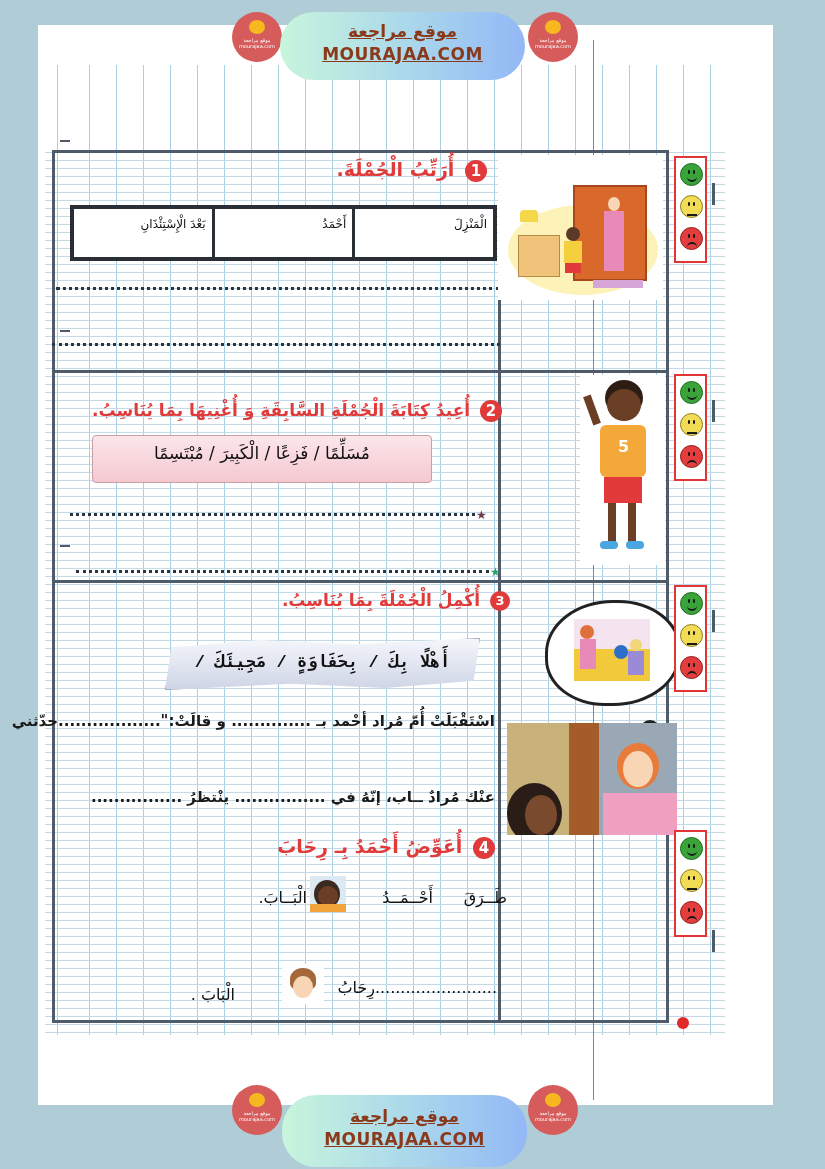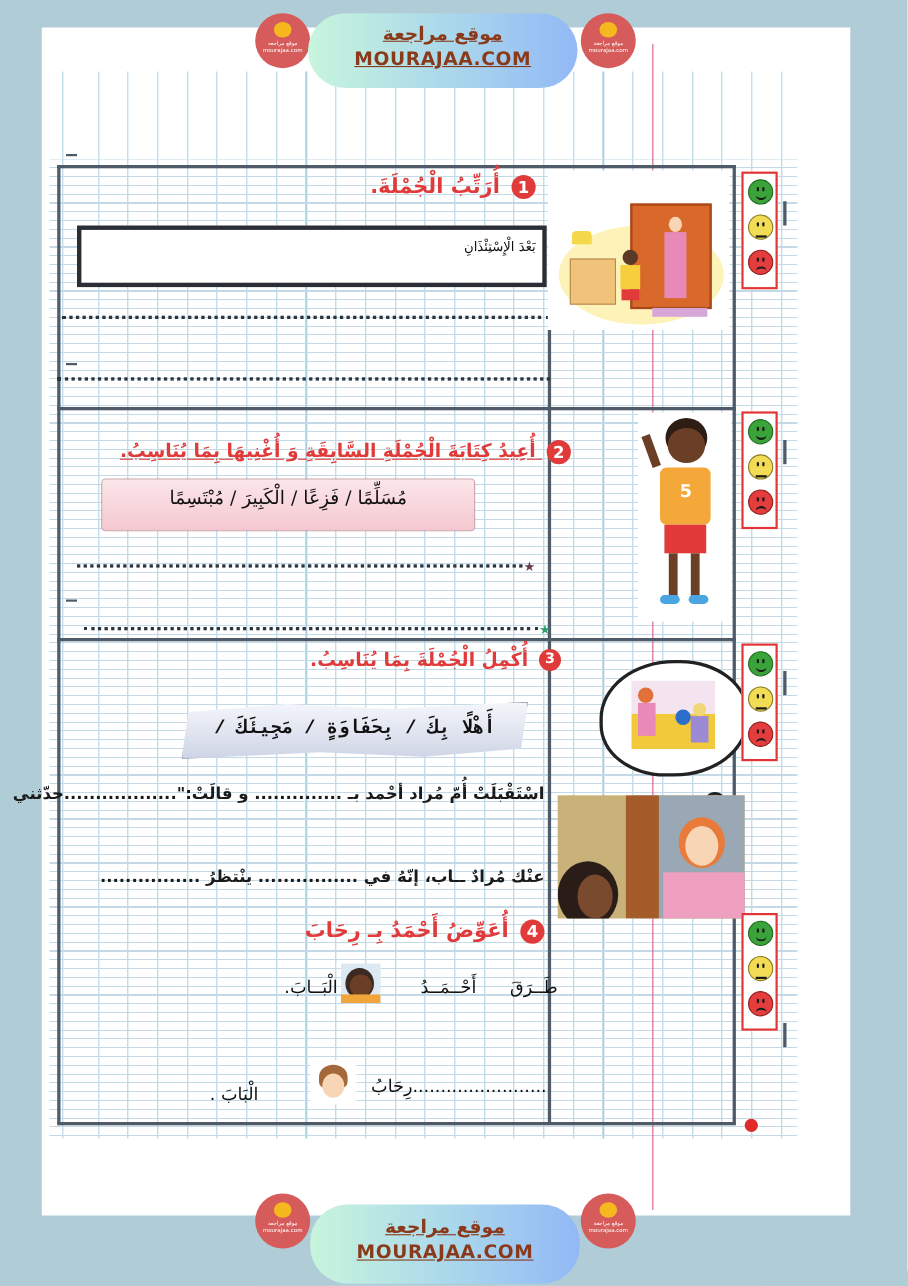--- a/index.html
+++ b/index.html
@@ -144,39 +144,41 @@
 <div class="badge" style="left:528px;top:1085px;">
   <div class="book"></div>
   <div class="btxt">موقع مراجعة mourajaa.com</div>
 </div>
 
 <div class="heading" style="right:338px;top:158px;">
   <span class="num">1</span>
   <span>أُرَتِّبُ الْجُمْلَةَ.</span>
 </div>
 <div class="wordtable">
+  <div class="cell">الْمَنْزِلَ</div>
+  <div class="cell">أَحْمَدُ</div>
   <div class="cell">بَعْدَ الْإِسْتِئْذَانِ</div>
 </div>
 <div class="dotline" style="left:56px;top:287px;width:444px;"></div>
 <div class="dotline" style="left:52px;top:343px;width:448px;"></div>
 
 <div class="illus" style="left:498px;top:155px;width:165px;height:145px;">
   <div style="position:absolute;left:10px;top:50px;width:150px;height:90px;border-radius:50%;background:#fdf3b8;"></div>
   <div style="position:absolute;left:75px;top:30px;width:70px;height:92px;background:#d9692a;border:2px solid #a8471a;"></div>
   <div style="position:absolute;left:20px;top:80px;width:40px;height:40px;background:#f1c27a;border:1px solid #b58a4a;"></div>
   <div style="position:absolute;left:22px;top:55px;width:18px;height:12px;background:#f5d84a;border-radius:4px 4px 0 0;"></div>
   <div style="position:absolute;left:68px;top:72px;width:14px;height:14px;border-radius:50%;background:#5a3a26;"></div>
   <div style="position:absolute;left:66px;top:86px;width:18px;height:22px;background:#f6cf3e;"></div>
   <div style="position:absolute;left:67px;top:108px;width:16px;height:10px;background:#e23a3a;"></div>
   <div style="position:absolute;left:110px;top:42px;width:12px;height:14px;border-radius:50%;background:#f7d5b5;"></div>
   <div style="position:absolute;left:106px;top:56px;width:20px;height:60px;background:#e88ab8;"></div>
   <div style="position:absolute;left:95px;top:125px;width:50px;height:8px;background:#d7a6d8;"></div>
 </div>
 
-<div class="heading" style="right:306px;top:400px;font-size:17px;text-decoration:underline;">
+<div class="heading" style="right:323px;top:400px;font-size:17px;">
   <span class="num">2</span>
   <span>أُعِيدُ كِتَابَةَ الْجُمْلَةِ السَّابِقَةِ وَ أُغْنِيهَا بِمَا يُنَاسِبُ.</span>
 </div>
 <div class="scroll" style="left:92px;top:435px;width:338px;height:46px;line-height:34px;">
   <span>مُسَلِّمًا  /  فَزِعًا / الْكَبِيرَ /  مُبْتَسِمًا</span>
 </div>
 <div class="dotline" style="left:70px;top:513px;width:405px;"></div>
 <div class="star" style="left:476px;top:509px;color:#6a3a4a;">★</div>
 <div class="dotline" style="left:76px;top:570px;width:413px;"></div>
 <div class="star" style="left:490px;top:566px;color:#2aa06a;">★</div>

